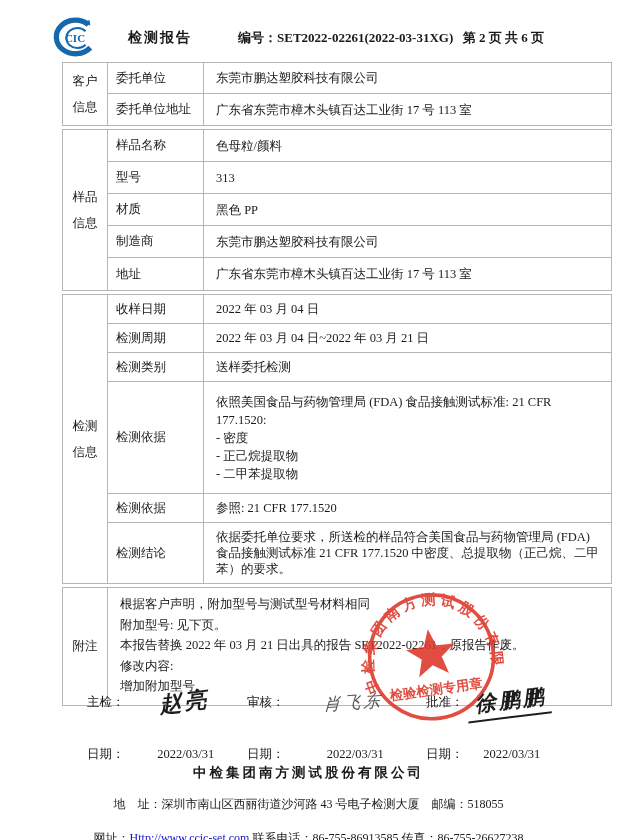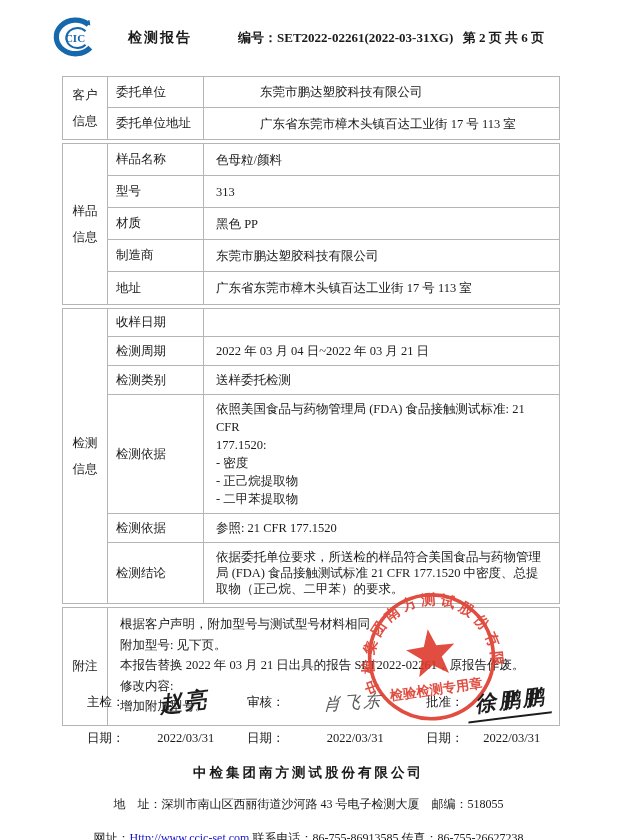--- a/index.html
+++ b/index.html
@@ -8,48 +8,48 @@
   .page { position:relative; width:617px; height:840px; background:#fff; overflow:hidden; }
 
   
   .header { position:absolute; left:46px; top:14px; width:498px; height:48px; display:flex; align-items:center; }
   .logo { width:58px; height:46px; flex:0 0 auto; }
   .hd-title { font-weight:bold; font-size:14px; margin-left:24px; letter-spacing:2px; }
   .hd-no { font-weight:bold; font-size:13px; margin-left:46px; white-space:nowrap; }
   .hd-page { font-weight:bold; font-size:13px; margin-left:auto; white-space:nowrap; }
 
   
-  .tables { position:absolute; left:62px; top:76px; width:498px; }
+  .tables { position:absolute; left:62px; top:62px; width:550px; }
   .sec { display:flex; border:1px solid #b5b5b5; margin-bottom:3px; background:#fff; }
   .sec-title { width:45px; flex:0 0 45px; display:flex; align-items:center; justify-content:center;
                border-right:1px solid #b5b5b5; font-size:12.5px; text-align:center;
                white-space:pre-line; line-height:26px; }
   .sec-body { flex:1; display:flex; flex-direction:column; }
   .row { display:flex; border-bottom:1px solid #b5b5b5; }
   .row:last-child { border-bottom:none; }
   .row-label { width:96px; flex:0 0 96px; border-right:1px solid #b5b5b5; display:flex; align-items:center;
                padding:5px 8px; font-size:12.5px; }
   .row-value { flex:1; display:flex; align-items:center; padding:5px 12px; font-size:12.5px;
                white-space:pre-line; line-height:18px; }
-  .h32 { min-height:31px;gap:44px; }
+  .h32 { min-height:31px; }
   .h33 { min-height:32px; }
   .h27 { min-height:26px; }
   .hproj { min-height:112px; }
   .hconcl { min-height:60px; }
   .hconcl .row-value { line-height:16px; white-space:normal; }
   .notes-cell { flex:1; padding:6px 12px 8px; font-size:12.5px; white-space:pre-line; line-height:20.5px; }
 
   
   .sig-area { position:absolute; left:62px; top:686px; width:498px; }
   .sig-row, .date-row { display:flex; padding-left:25px; }
   .sig-col { display:flex; align-items:center; }
   .sig-col.c1 { width:160px; } .sig-col.c2 { width:179px;justify-content:center; } .sig-col.c3 { width:146px; }
   .sig-label, .date-label { font-size:12.5px; white-space:nowrap; }
   .sig-slot { flex:1; text-align:center; }
-  .date-row { margin-top:12px; }
+  .date-row { margin-top:28px; }
   .date-val { flex:1; text-align:center; font-size:12.5px; }
   .sign { display:inline-block; font-weight:bold; font-size:22px;
           transform:rotate(-7deg) skewX(-14deg); color:#1c1c1c; letter-spacing:3px; }
   .sign.reviewer { font-weight:400; font-size:17px; color:#5a5a5a; transform:rotate(-4deg) skewX(-20deg); }
   .sign.approver { position:relative; z-index:5; font-size:21px; border-bottom:2px solid #1c1c1c; padding:0 6px 2px; }
 
   
   .stamp { position:absolute; left:352px; top:580px; width:160px; height:160px; z-index:4;
            opacity:0.88; transform:rotate(-8deg); pointer-events:none; }
 
@@ -122,20 +122,21 @@
         </div>
       </div>
     </div>
 
     <div class="sec">
       <div class="sec-title">检测
 信息</div>
       <div class="sec-body">
         <div class="row h27">
           <div class="row-label">收样日期</div>
+          <div class="row-value">2022 年 03 月 04 日</div>
         </div>
         <div class="row h27">
           <div class="row-label">检测周期</div>
           <div class="row-value">2022 年 03 月 04 日~2022 年 03 月 21 日</div>
         </div>
         <div class="row h27">
           <div class="row-label">检测类别</div>
           <div class="row-value">送样委托检测</div>
         </div>
         <div class="row hproj">

